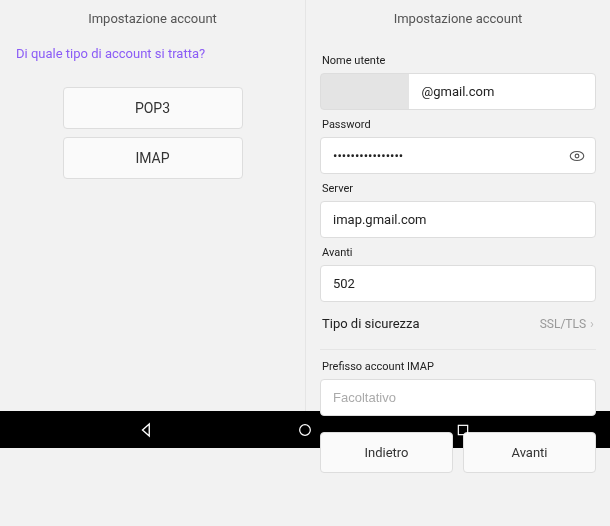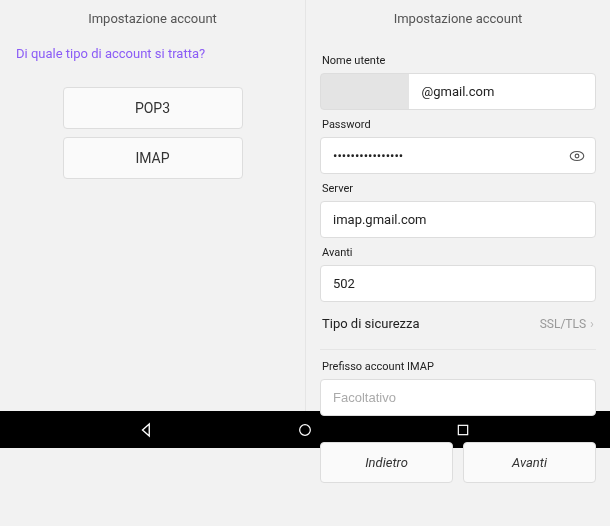--- a/index.html
+++ b/index.html
@@ -14,21 +14,21 @@
 .field { position: relative; }
 .input { width: 100%; padding: 10px 12px; font-size: 13px; color: #222; background: #fff; border: 1px solid #ddd; border-radius: 4px; }
 .input::placeholder { color: #aaa; }
 .input.muted { color: #888; }
 .username { background: linear-gradient(to right, #e4e4e4 0%, #e4e4e4 32%, #fff 32%, #fff 100%); padding-left: 12px; }
 .username-text { display: inline-block; width: 100%; text-align: center; color: #222; }
 .eye { position: absolute; right: 10px; top: 50%; transform: translateY(-50%); width: 18px; height: 18px; display: flex; align-items: center; justify-content: center; color: #555; }
 .row-link { display: flex; justify-content: space-between; align-items: center; padding: 14px 2px 10px 2px; font-size: 13px; color: #222; cursor: pointer; }
 .row-link .val { color: #999; font-size: 12px; display: flex; align-items: center; gap: 4px; }
 .chev { font-size: 13px; color: #bbb; }
-.btn-row { display: flex; gap: 10px; margin-top: 26px; font-style: italic; }
+.btn-row { display: flex; gap: 10px; margin-top: 16px; }
 .nav-btn { flex: 1; padding: 12px 0; background: #fafafa; border: 1px solid #ddd; border-radius: 4px; text-align: center; font-size: 13px; color: #333; cursor: pointer; }
 .divider { height: 1px; background: #e5e5e5; margin: 8px 0 10px 0; }
 .navbar { width: 100%; height: 37px; background: #000; display: flex; align-items: center; justify-content: space-evenly; }
 .nav-icon { width: 22px; height: 22px; display: flex; align-items: center; justify-content: center; }
 </style>
 </head>
 <body>
 
 <div class="container">
   <div class="panel">

